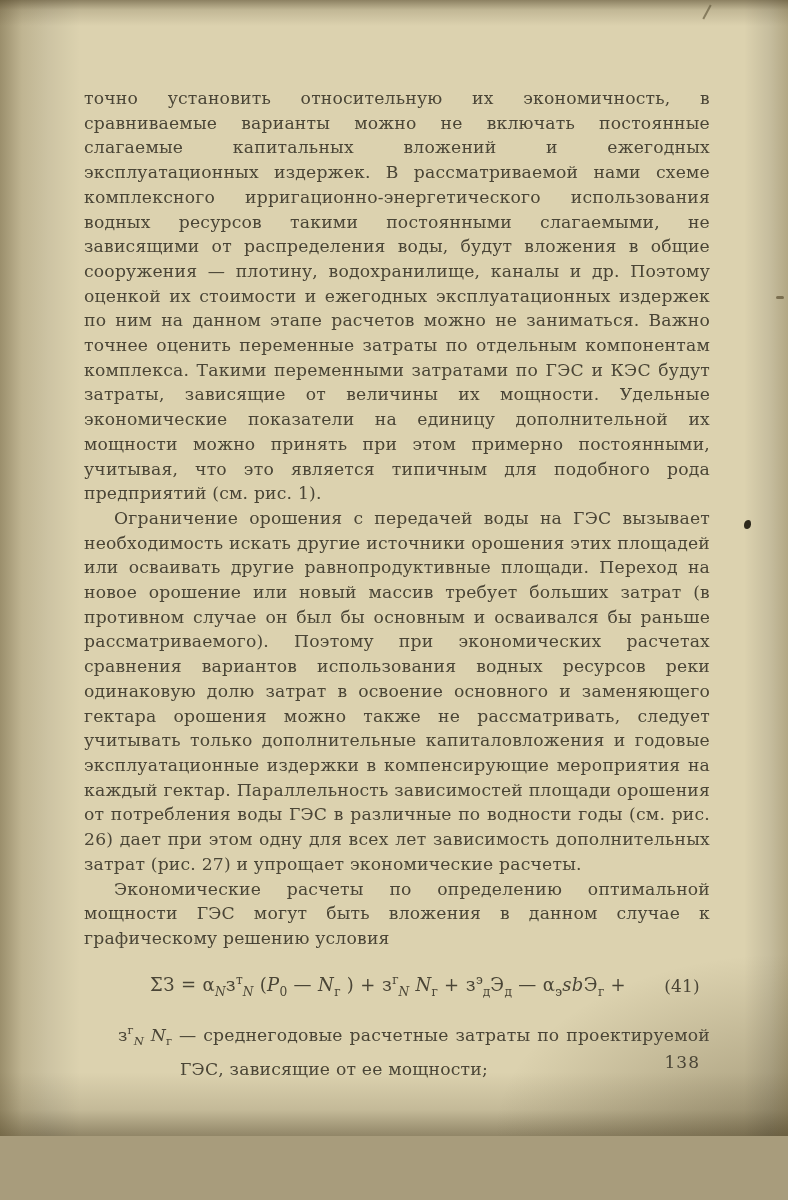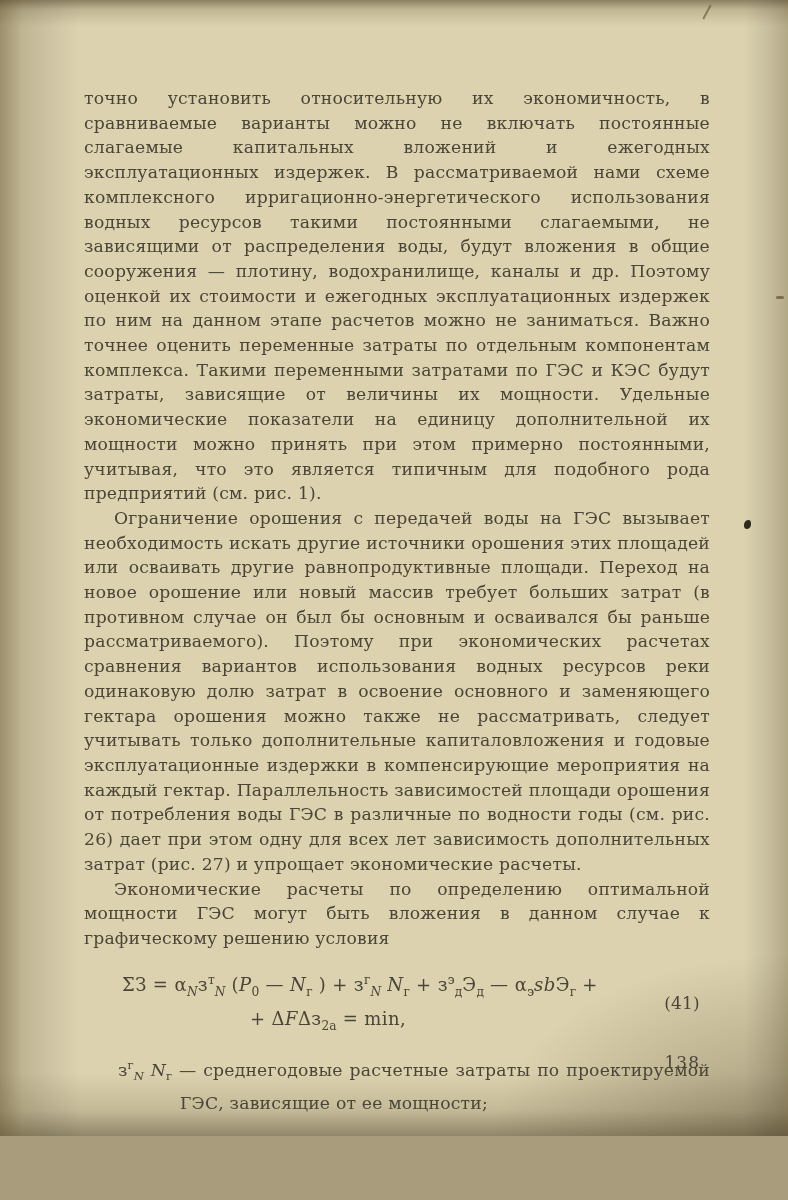--- a/index.html
+++ b/index.html
@@ -33,21 +33,21 @@
   p{margin:0;}
   p.indent{text-indent:30px;}
   .formula-block{
     display:flex;
     align-items:center;
     margin:16px 0 12px 0;
     padding-left:38px;
   }
   .formula-lines{
     flex:1;
-    text-align:left;
+    text-align:center;
     font-size:18px;
     line-height:27px;
     letter-spacing:0.4px;
     white-space:nowrap;
   }
   .f-line2{padding-left:128px;}
   .eq-number{
     width:56px;
     text-align:center;
     font-size:17px;
@@ -105,21 +105,20 @@
 
     <p>точно установить относительную их экономичность, в сравниваемые варианты можно не включать постоянные слагаемые капитальных вложений и ежегодных эксплуатационных издержек. В рассматриваемой нами схеме комплексного ирригационно-энергетического использования водных ресурсов такими постоянными слагаемыми, не зависящими от распределения воды, будут вложения в общие сооружения — плотину, водохранилище, каналы и др. Поэтому оценкой их стоимости и ежегодных эксплуатационных издержек по ним на данном этапе расчетов можно не заниматься. Важно точнее оценить переменные затраты по отдельным компонентам комплекса. Такими переменными затратами по ГЭС и КЭС будут затраты, зависящие от величины их мощности. Удельные экономические показатели на единицу дополнительной их мощности можно принять при этом примерно постоянными, учитывая, что это является типичным для подобного рода предприятий (см. рис. 1).</p>
 
     <p class="indent">Ограничение орошения с передачей воды на ГЭС вызывает необходимость искать другие источники орошения этих площадей или осваивать другие равнопродуктивные площади. Переход на новое орошение или новый массив требует больших затрат (в противном случае он был бы основным и осваивался бы раньше рассматриваемого). Поэтому при экономических расчетах сравнения вариантов использования водных ресурсов реки одинаковую долю затрат в освоение основного и заменяющего гектара орошения можно также не рассматривать, следует учитывать только дополнительные капиталовложения и годовые эксплуатационные издержки в компенсирующие мероприятия на каждый гектар. Параллельность зависимостей площади орошения от потребления воды ГЭС в различные по водности годы (см. рис. 26) дает при этом одну для всех лет зависимость дополнительных затрат (рис. 27) и упрощает экономические расчеты.</p>
 
     <p class="indent">Экономические расчеты по определению оптимальной мощности ГЭС могут быть вложения в данном случае к графическому решению условия</p>
 
     <div class="formula-block">
       <div class="formula-lines">
         <div class="f-line1">ΣЗ = α<sub><i>N</i></sub>з<sup>т</sup><sub><i>N</i></sub> (<i>P</i><sub>0</sub> — <i>N</i><sub>г</sub> ) + з<sup>г</sup><sub><i>N</i></sub> <i>N</i><sub>г</sub> + з<sup>э</sup><sub>д</sub>Э<sub>д</sub> — α<sub>э</sub><i>sb</i>Э<sub>г</sub> +</div>
-        <div class="f-line2">+ Δ<i>F</i>Δз<sub>2а</sub> = min,</div>
       </div>
       <div class="eq-number">(41)</div>
     </div>
 
     <div class="definitions">
       <p class="def-3">з<sup>г</sup><sub><i>N</i></sub> <i>N</i><sub>г</sub> — среднегодовые расчетные затраты по проектируемой ГЭС, зависящие от ее мощности;</p>
     </div>
 
   </div>
 

